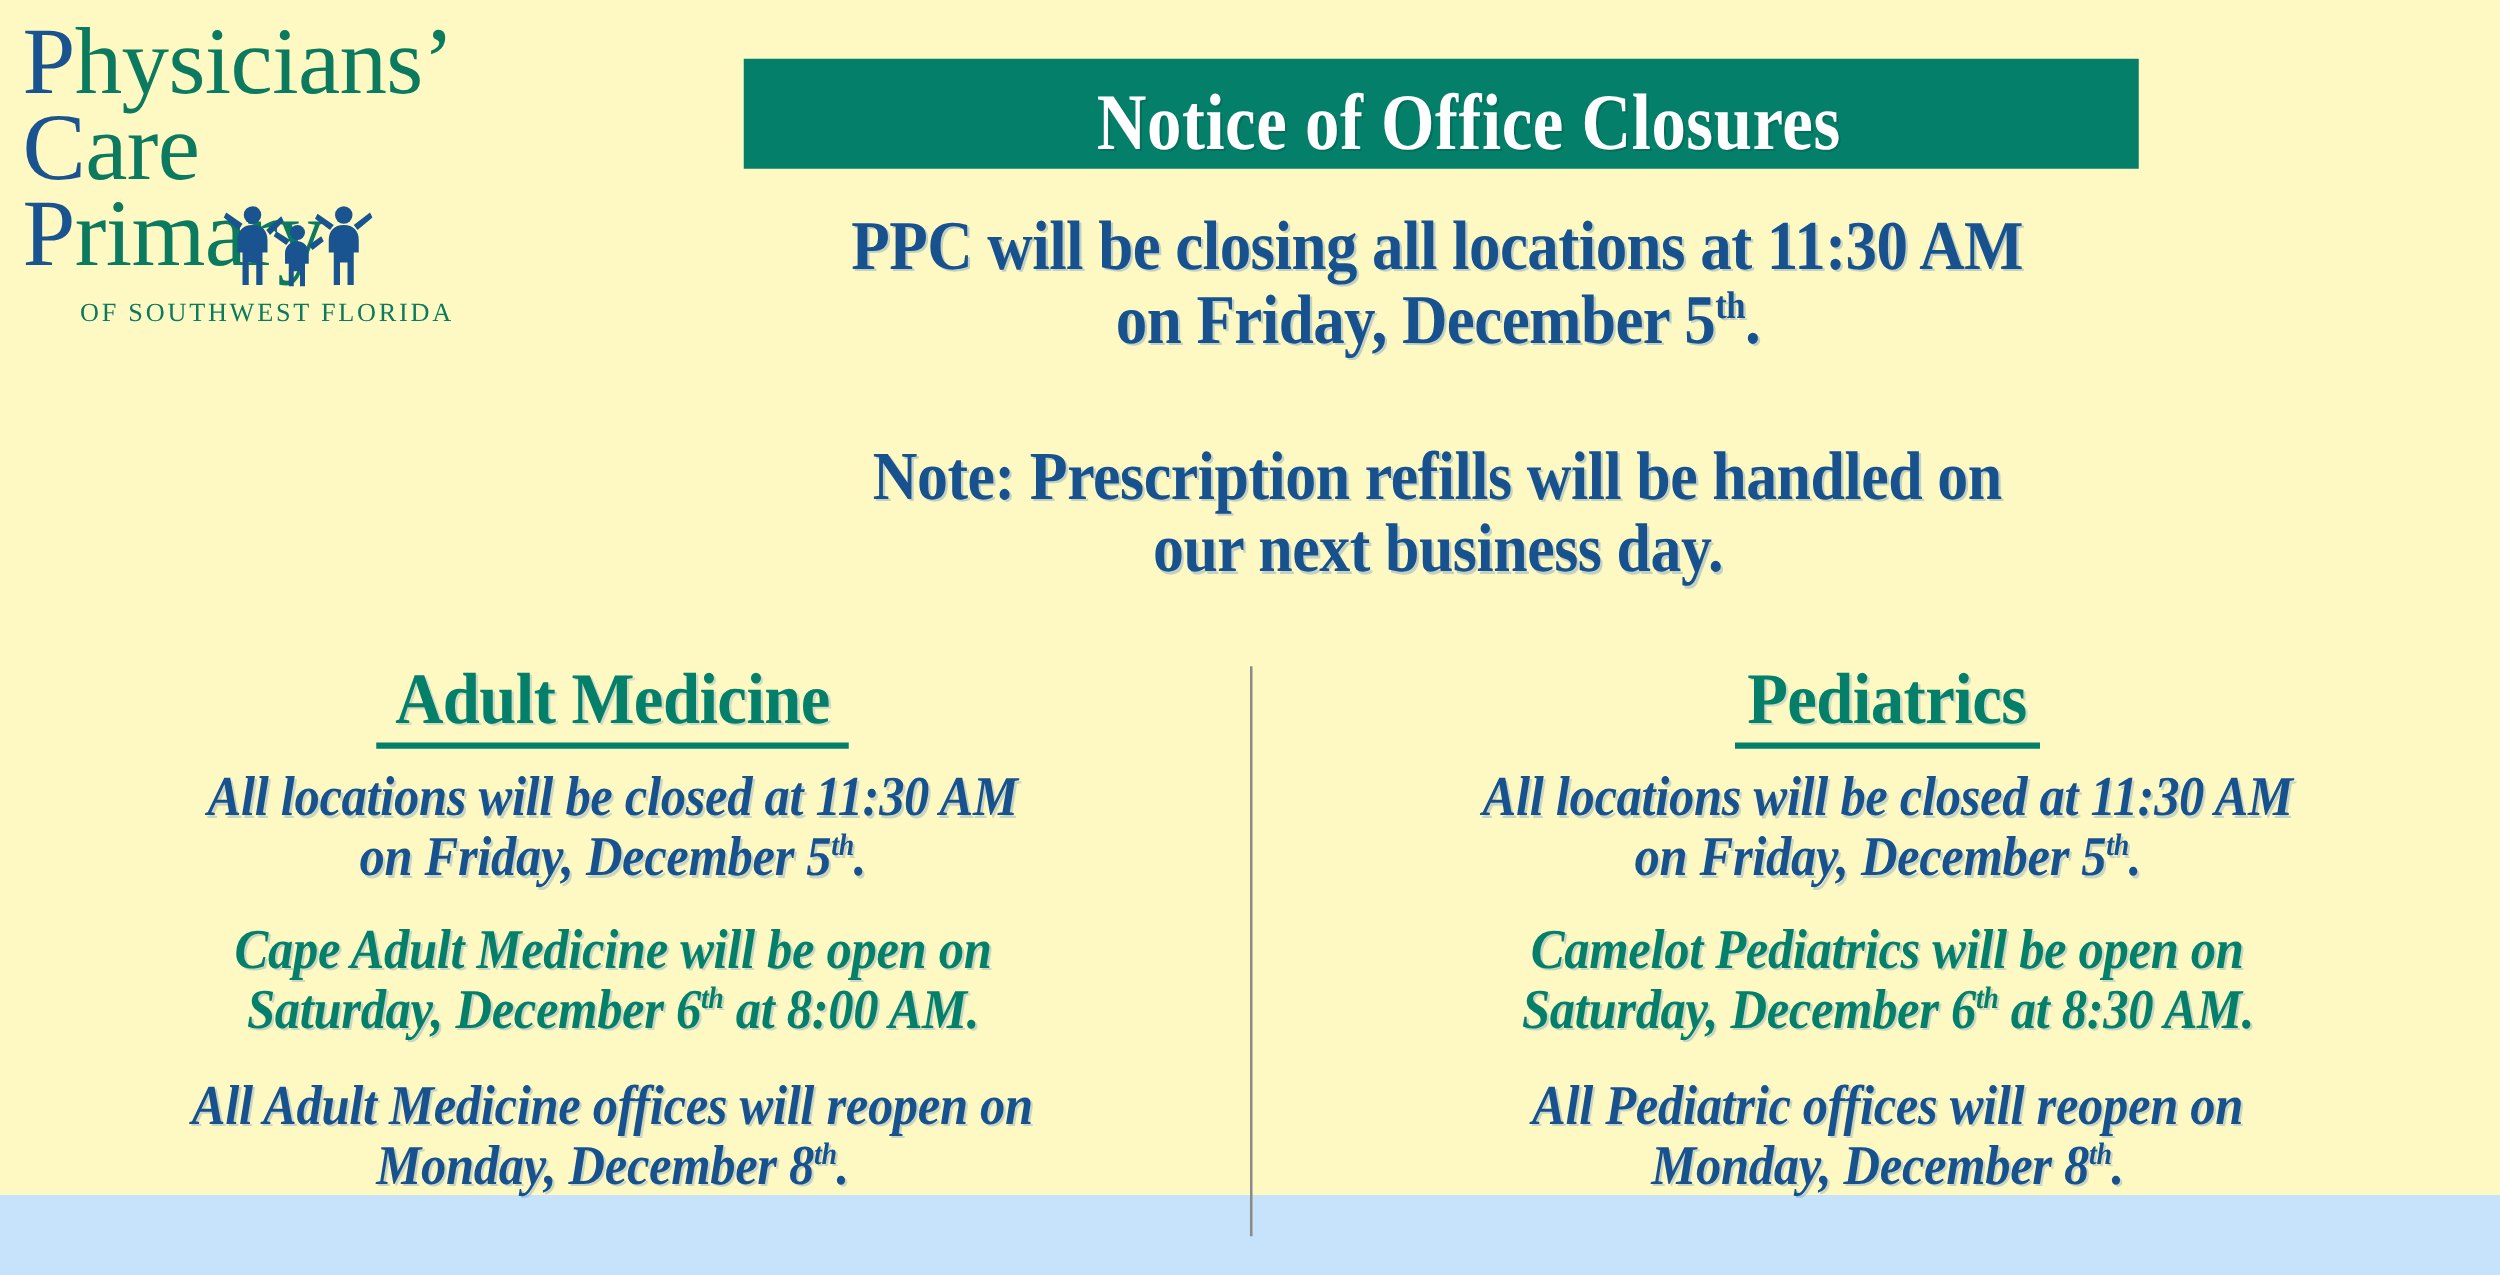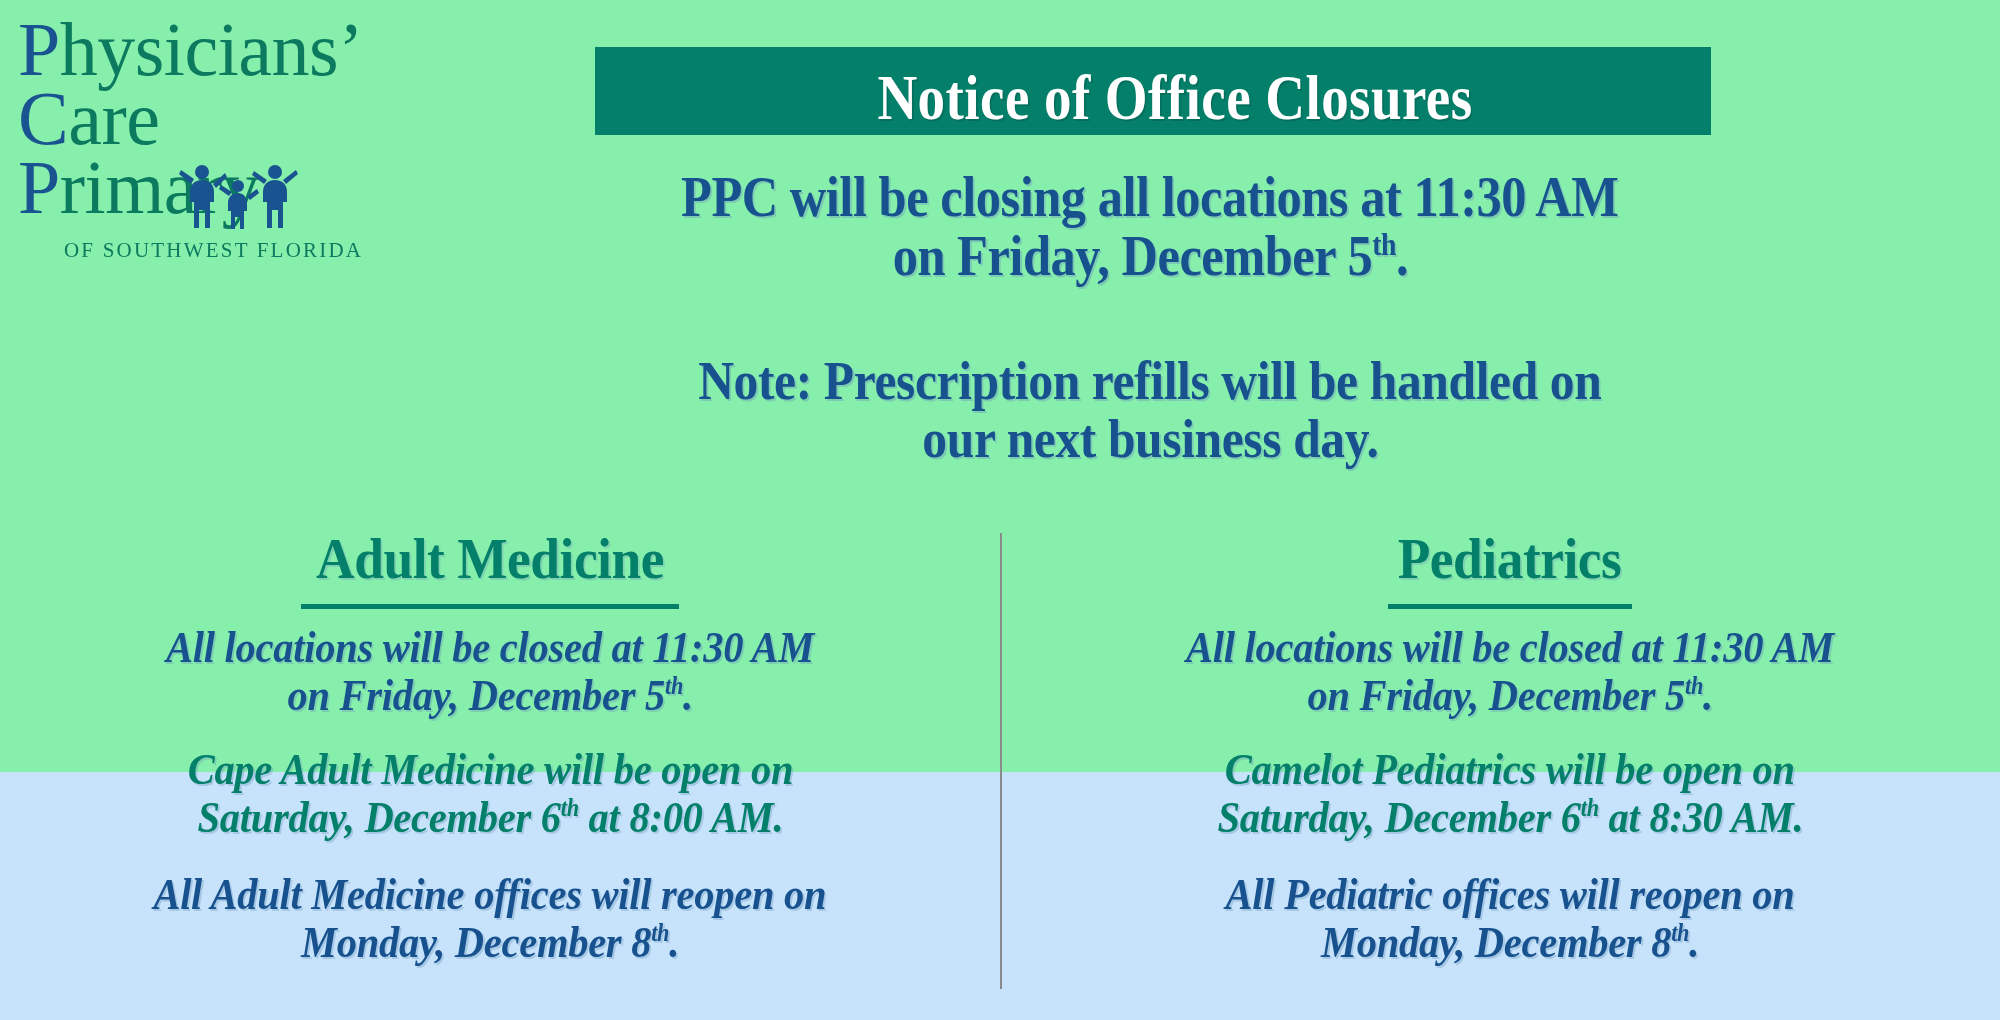--- a/index.html
+++ b/index.html
@@ -11,22 +11,22 @@
     height: 1020px;
     background: #c6e3fb;
     font-family: "Liberation Serif", "DejaVu Serif", serif;
     overflow: hidden;
     position: relative;
   }
 
   .canvas {
     position: relative;
     width: 2000px;
-    height: 772px;
-    background: #86efac;
+    height: 956px;
+    background: #fef9c3;
   }
 
   
   .logo {
     position: absolute;
     left: 18px;
     top: 16px;
     width: 360px;
     height: 270px;
   }
@@ -144,21 +144,21 @@
   .col-left  { left: 10px; }
   .col-right { left: 1030px; }
 
   .col-title {
     color: #04806a;
     font-weight: bold;
     font-size: 58px;
     line-height: 1.0;
     display: inline-block;
     border-bottom: 5px solid #04806a;
-    padding-bottom: 16px;
+    padding-bottom: 6px;
     text-shadow: 2px 2px 0 rgba(110,150,190,0.30);
     letter-spacing: -0.5px;
   }
   .col-title .squish { display: inline-block; transform: scaleX(0.92); transform-origin: center; }
 
   .para {
     font-weight: bold;
     font-size: 45px;
     line-height: 1.07;
     letter-spacing: -0.3px;

